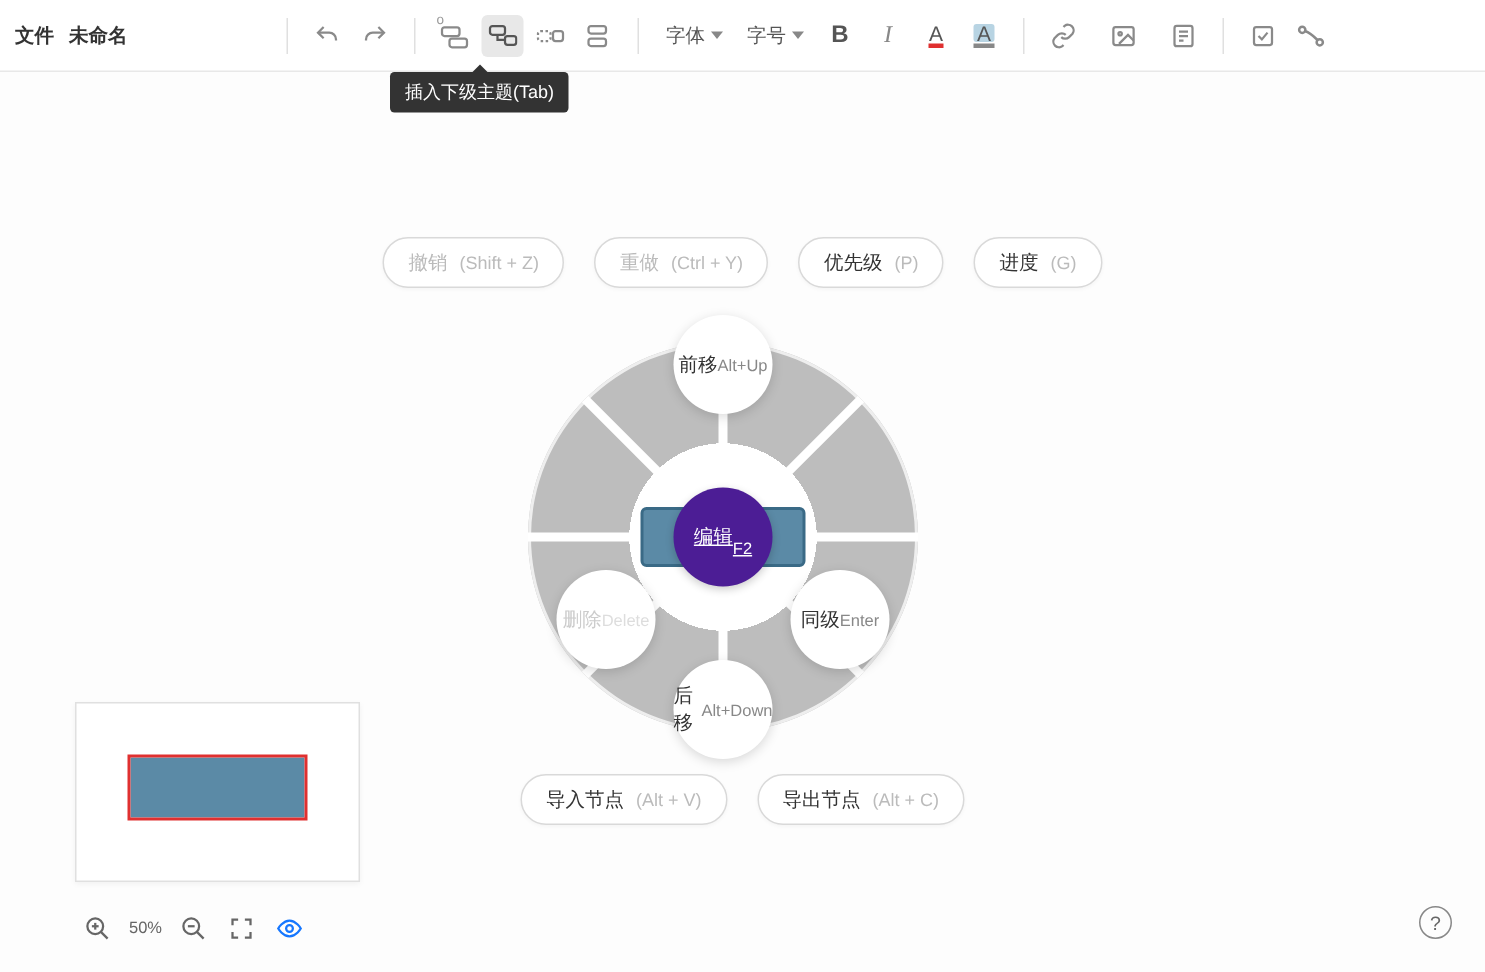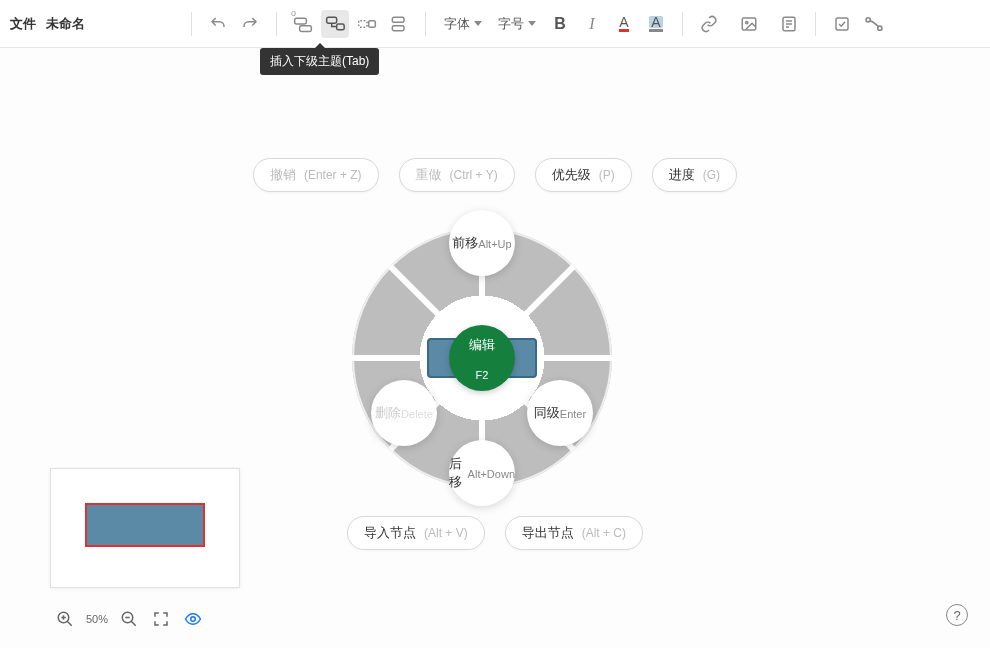--- a/index.html
+++ b/index.html
@@ -35,21 +35,21 @@
   .pill.enabled .label { font-weight:normal; }
 
   .radial { position:absolute; top:180px; left:50%; transform:translateX(-55%); width:260px; height:260px; }
   .ring { position:absolute; inset:0; border-radius:50%; background: radial-gradient(circle, #fff 0 34%, #bdbdbd 34% 82%, transparent 82%); box-shadow: inset 0 0 0 2px #eee; }
   .ring::before, .ring::after { content:""; position:absolute; background:#fff; }
   .ring::before { top:0; bottom:0; left:50%; width:6px; margin-left:-3px; }
   .ring::after { left:0; right:0; top:50%; height:6px; margin-top:-3px; }
   .ring-diag { position:absolute; width:6px; height:100%; background:#fff; left:50%; margin-left:-3px; top:0; }
   .d1{ transform:rotate(45deg);} .d2{ transform:rotate(-45deg);}
   .node-rect { position:absolute; top:50%; left:50%; width:110px; height:40px; transform:translate(-50%,-50%); background:#5b8aa6; border:2px solid #3a6a86; border-radius:4px; }
-  .center-circle { position:absolute; top:50%; left:50%; width:66px; height:66px; transform:translate(-50%,-50%); background:#15803d; border-radius:50%; display:flex; flex-direction:column; align-items:center; justify-content:center; color:#fff; font-size:13px; box-shadow:0 2px 6px rgba(0,0,0,0.2); cursor:pointer; }
+  .center-circle { position:absolute; top:50%; left:50%; width:66px; height:66px; transform:translate(-50%,-50%); background:#4c1d95; border-radius:50%; display:flex; flex-direction:row; align-items:center; justify-content:center; color:#fff; font-size:13px; box-shadow:0 2px 6px rgba(0,0,0,0.2); cursor:pointer;text-decoration:underline; }
   .center-circle .sub { font-size:11px; margin-top:15px; }
   .sat { position:absolute; width:66px; height:66px; background:#fff; border-radius:50%; box-shadow:0 2px 8px rgba(0,0,0,0.15); display:flex; flex-direction:row; align-items:center; justify-content:center; font-size:13px; cursor:pointer; }
   .sat .sub { font-size:11px; color:#888; margin-top:1px; }
   .sat.disabled { color:#ccc; }
   .sat.disabled .sub { color:#ddd; }
   .sat.n  { top:-18px;  left:97px; }
   .sat.ne { top:42px;  left:175px; }
   .sat.se { top:152px; left:175px; }
   .sat.s  { top:212px; left:97px; }
   .sat.sw { top:152px; left:19px; }
@@ -199,21 +199,21 @@
       <path d="M8 12l3 3 5-6"></path>
     </svg>
   <span>自动保存所有内容</span>
 </div>
 
 <div class="canvas">
 
   <div class="pill-row top" id="pills-top">
       <div class="pill disabled">
         <span class="label">撤销</span>
-        <span class="hint">(Enter + Z)</span>
+        <span class="hint">(Shift + Z)</span>
       </div>
       <div class="pill disabled">
         <span class="label">重做</span>
         <span class="hint">(Ctrl + Y)</span>
       </div>
       <div class="pill enabled">
         <span class="label">优先级</span>
         <span class="hint">(P)</span>
       </div>
       <div class="pill enabled">

